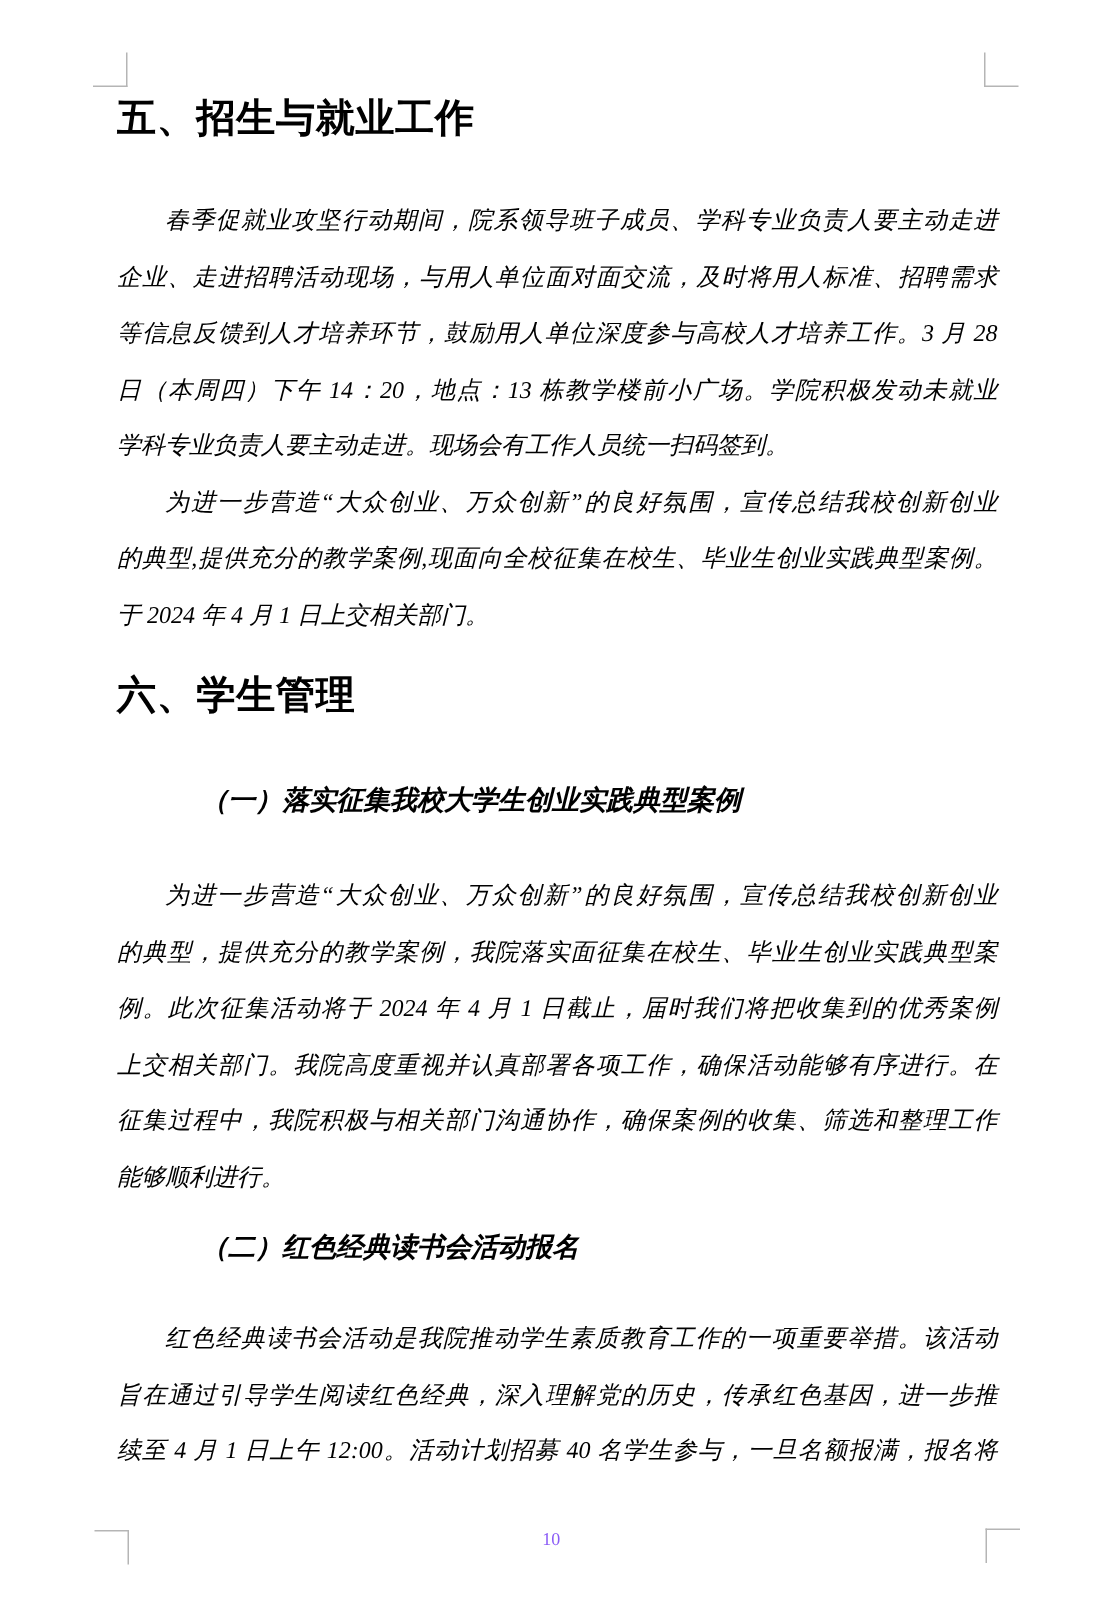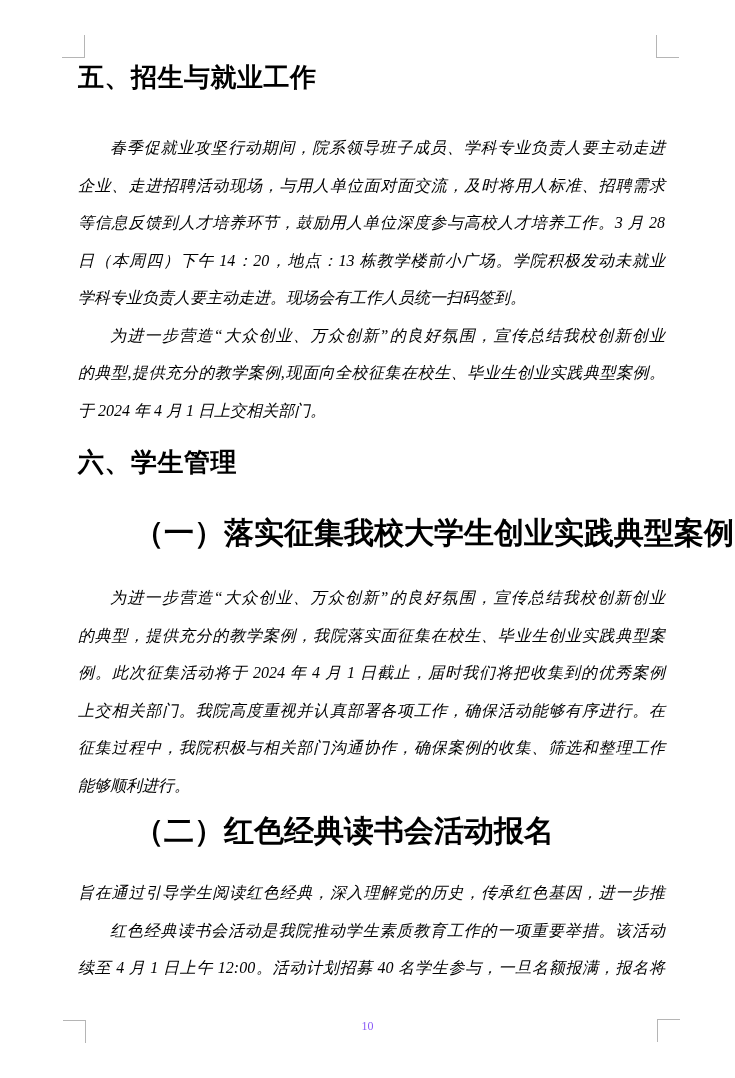--- a/index.html
+++ b/index.html
@@ -24,39 +24,40 @@
   }
   .crop.tl { left: 62px; top: 35px;  border-right: 1px solid #b5b5b5; border-bottom: 1px solid #b5b5b5; }
   .crop.tr { left: 656px; top: 35px; border-left: 1px solid #b5b5b5;  border-bottom: 1px solid #b5b5b5; }
   .crop.bl { left: 63px; top: 1020px; border-right: 1px solid #b5b5b5; border-top: 1px solid #b5b5b5; }
   .crop.br { left: 657px; top: 1019px; border-left: 1px solid #b5b5b5;  border-top: 1px solid #b5b5b5; }
 
   .h1 {
     position: absolute;
     left: 78px;
     margin: 0;
-    font-family: Liberation Mono, monospace;
+    font-family: Liberation Serif, serif;
     font-weight: bold;
     font-size: 26px;
     line-height: 34px;
     white-space: nowrap;
     letter-spacing: 0.5px;
   }
   .h1.first  { top: 62px; }
   .h1.second { top: 447px; }
 
   .h2 {
     position: absolute;
     left: 134px;
     margin: 0;
     font-family: "Liberation Serif", "DejaVu Serif", serif;
     font-weight: bold;
-    font-size: 30px;
+    font-size: 18px;
     line-height: 30px;
     white-space: nowrap;
+    font-style: italic;
   }
   .h2.one { top: 518px; }
   .h2.two { top: 816px; }
 
   .para-block {
     position: absolute;
     left: 78px;
     width: 587px;
   }
   .pb-a { top: 129px; }
@@ -124,20 +125,20 @@
     <div class="line">的典型，提供充分的教学案例，我院落实面征集在校生、毕业生创业实践典型案</div>
     <div class="line">例。此次征集活动将于 2024 年 4 月 1 日截止，届时我们将把收集到的优秀案例</div>
     <div class="line">上交相关部门。我院高度重视并认真部署各项工作，确保活动能够有序进行。在</div>
     <div class="line">征集过程中，我院积极与相关部门沟通协作，确保案例的收集、筛选和整理工作</div>
     <div class="line plain">能够顺利进行。</div>
   </div>
 
   <h2 class="h2 two">（二）红色经典读书会活动报名</h2>
 
   <div class="para-block pb-c">
+    <div class="line first">红色经典读书会活动是我院推动学生素质教育工作的一项重要举措。该活动</div>
     <div class="line">旨在通过引导学生阅读红色经典，深入理解党的历史，传承红色基因，进一步推</div>
-    <div class="line first">红色经典读书会活动是我院推动学生素质教育工作的一项重要举措。该活动</div>
     <div class="line">续至 4 月 1 日上午 12:00。活动计划招募 40 名学生参与，一旦名额报满，报名将</div>
   </div>
 
   <div class="page-num">10</div>
 
 </div>
 
 </body></html>

